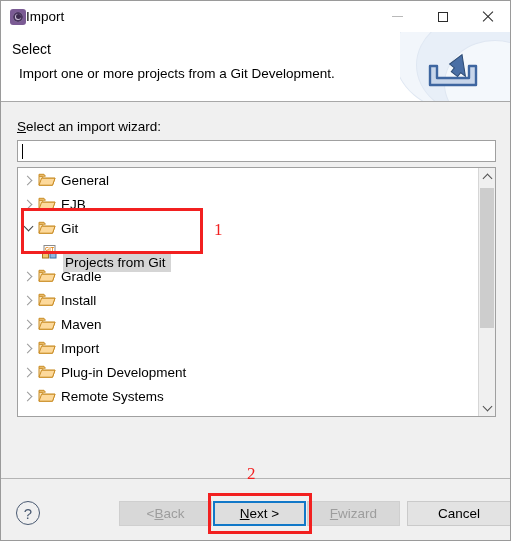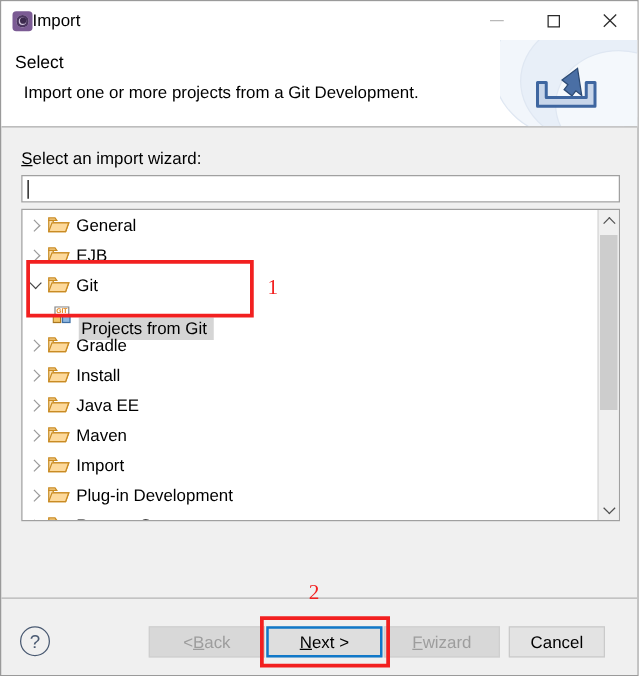--- a/index.html
+++ b/index.html
@@ -295,21 +295,21 @@
     display: flex;
     align-items: center;
     justify-content: center;
     box-sizing: border-box;
   }
   .btn.disabled { color: #9d9d9d; }
   .btn u { text-decoration: underline; }
   .btn-back   { left: 118px; width: 93px; }
   .btn-next   { left: 212px; width: 93px; border: 2px solid #1178c8; background: #dedede; }
   .btn-finish { left: 306px; width: 93px; }
-  .btn-cancel { left: 406px; width: 77px; background: #e3e3e3; border: 1px solid #cacaca; }
+  .btn-cancel { left: 406px; width: 104px; background: #e3e3e3; border: 1px solid #cacaca; }
 
   
   .anno-box {
     position: absolute;
     border: 3px solid #f22020;
     box-sizing: border-box;
     pointer-events: none;
   }
   .anno-box-1 { left: 20px; top: 207px; width: 182px; height: 46px; }
   .anno-box-2 { left: 207px; top: 492px; width: 104px; height: 41px; }
@@ -445,33 +445,20 @@
           <div class="arrow">
             <span class="chev"></span>
           </div>
           <span class="folder">
             <svg width="18" height="14" viewBox="0 0 18 14">
               <path d="M1 3.2 L1 12.2 L14.5 12.2 L17 5.2 L5.2 5.2 L4 3.2 Z" fill="#fbe3b5" stroke="#c98b23" stroke-width="1"></path>
               <path d="M1 3.2 L1 1.3 L6 1.3 L7.4 3.2 Z" fill="#f6cf8a" stroke="#c98b23" stroke-width="1"></path>
               <path d="M3.6 5.2 L17 5.2 L14.5 12.2 L1 12.2 Z" fill="#fdd99b" stroke="#c98b23" stroke-width="1"></path>
             </svg>
           </span>
-          <span class="rowlabel">Java EE</span>
-        </div>
-        <div class="row">
-          <div class="arrow">
-            <span class="chev"></span>
-          </div>
-          <span class="folder">
-            <svg width="18" height="14" viewBox="0 0 18 14">
-              <path d="M1 3.2 L1 12.2 L14.5 12.2 L17 5.2 L5.2 5.2 L4 3.2 Z" fill="#fbe3b5" stroke="#c98b23" stroke-width="1"></path>
-              <path d="M1 3.2 L1 1.3 L6 1.3 L7.4 3.2 Z" fill="#f6cf8a" stroke="#c98b23" stroke-width="1"></path>
-              <path d="M3.6 5.2 L17 5.2 L14.5 12.2 L1 12.2 Z" fill="#fdd99b" stroke="#c98b23" stroke-width="1"></path>
-            </svg>
-          </span>
           <span class="rowlabel">Maven</span>
         </div>
         <div class="row">
           <div class="arrow">
             <span class="chev"></span>
           </div>
           <span class="folder">
             <svg width="18" height="14" viewBox="0 0 18 14">
               <path d="M1 3.2 L1 12.2 L14.5 12.2 L17 5.2 L5.2 5.2 L4 3.2 Z" fill="#fbe3b5" stroke="#c98b23" stroke-width="1"></path>
               <path d="M1 3.2 L1 1.3 L6 1.3 L7.4 3.2 Z" fill="#f6cf8a" stroke="#c98b23" stroke-width="1"></path>

